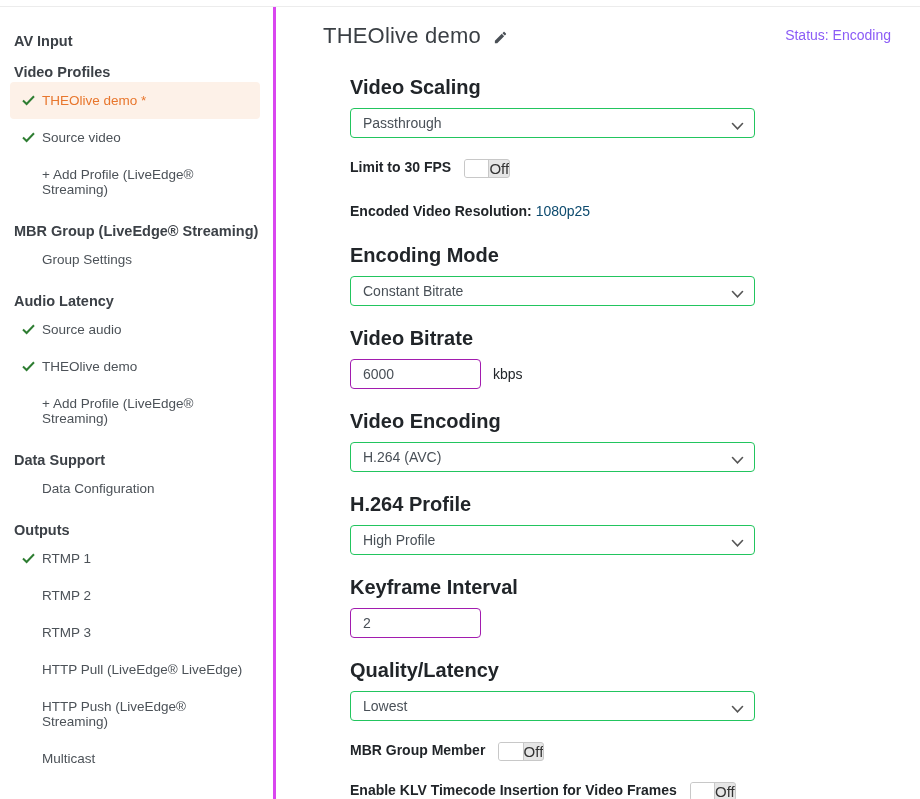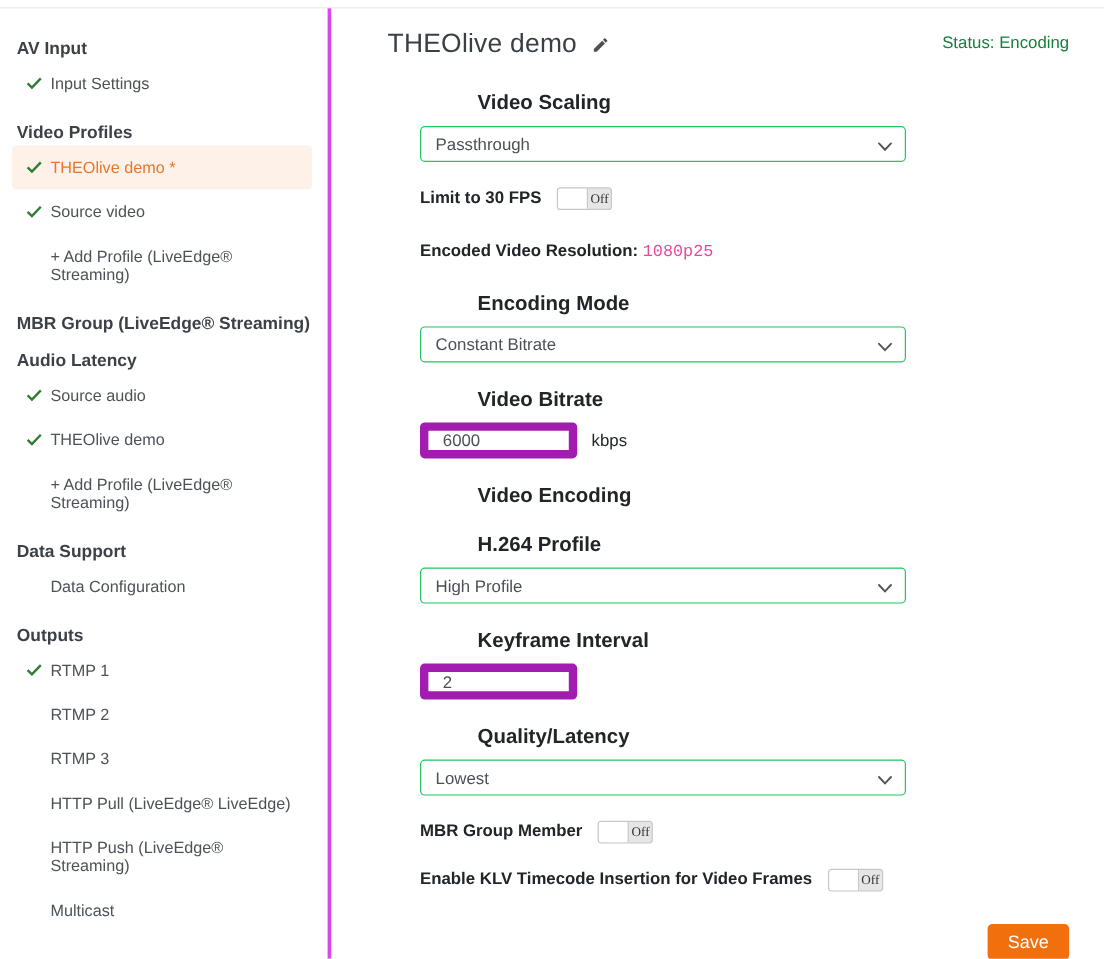--- a/index.html
+++ b/index.html
@@ -16,69 +16,61 @@
   .sb-item .ico { width:20px; flex:0 0 20px; display:flex; align-items:center; }
   .sb-item.active { background:#fdf1e8; color:#e8762d; }
   .check-svg { display:block; }
 
   
   .main { flex:1; padding:16px 29px 0 47px; }
   .main-header { display:flex; align-items:flex-start; }
   .title-wrap { display:flex; align-items:center; gap:12px; }
   h1 { font-size:22px; font-weight:400; color:#3a3f44; letter-spacing:0.2px; }
   .pencil { cursor:pointer; display:flex; align-items:center; margin-top:2px; }
-  .status { margin-left:auto; font-size:14px; color:#15803d; padding-top:4px; }
+  .status { margin-left:auto; font-size:14px; color:#8b5cf6; padding-top:4px; }
 
   .form { margin-left:27px; width:405px; margin-top:27px; }
   .fg { margin-bottom:21px; }
-  .fg > .lbl { display:block; font-weight:700; font-size:17px; color:#212529; margin-bottom:9px;margin-left:48px; }
+  .fg > .lbl { display:block; font-weight:700; font-size:20px; color:#212529; margin-bottom:9px; }
   .inline-lbl { font-weight:700; font-size:14px; color:#212529; }
 
   .select-wrap { position:relative; width:100%; }
   .select-wrap select { width:100%; height:30px; border:1px solid #22c55e; border-radius:4px;
     background:#fff; font-family:"Liberation Sans", sans-serif; font-size:14px; color:#495057;
     padding:0 28px 0 12px; -webkit-appearance:none; appearance:none; cursor:pointer; }
   .select-wrap .chev { position:absolute; right:11px; top:9px; pointer-events:none; display:block; }
 
-  .txt-input { height:30px; width:131px; border:7px solid #a21caf; border-radius:4px;
+  .txt-input { height:30px; width:131px; border:1px solid #a21caf; border-radius:4px;
     font-family:"Liberation Sans", sans-serif; font-size:14px; color:#495057; padding:0 12px; background:#fff; }
 
   .row { display:flex; align-items:center; gap:16px; }
   .unit { font-size:14px; color:#212529; margin-left:-4px; }
   .kf-select { width:258px; }
 
   .toggle-row { display:flex; align-items:flex-start; gap:13px; margin-bottom:21px; }
   .toggle { display:flex; width:46px; height:19px; border:1px solid #c8c8c8; border-radius:3px;
     overflow:hidden; cursor:pointer; background:#e6e6e6; }
   .toggle .knob { width:25px; background:#fff; border-right:1px solid #c8c8c8; }
-  .toggle .t-label { flex:1; font-size:11px; color:#333; display:flex; align-items:center; justify-content:center;font-family:Liberation Serif, serif; }
+  .toggle .t-label { flex:1; font-size:15px; color:#333; display:flex; align-items:center; justify-content:center; }
 
   .res-line { margin:25px 0 25px 0; font-size:14px; }
-  .res-line .val { font-weight:400; color:#ec4899;font-family:Liberation Mono, monospace; }
+  .res-line .val { font-weight:400; color:#0c4a6e; }
 
   .save-row { width:100%; display:flex; justify-content:flex-end; margin-top:27px; }
   .save-btn { background:#f26f0e; color:#fff; border:none; border-radius:4px;
     font-family:"Liberation Sans", sans-serif; font-size:15px; padding:6px 17px; height:30px; cursor:pointer; }
 </style>
 </head>
 <body>
 
 <div class="app">
 
   <nav class="sidebar">
 
     <div class="sb-header first">AV Input</div>
-    <div class="sb-item">
-      <span class="ico">
-          <svg class="check-svg" width="13" height="11" viewBox="0 0 13 11">
-            <path d="M1 5.5 L4.6 9 L12 1.3" fill="none" stroke="#2e7d32" stroke-width="2"></path>
-          </svg>
-        </span>
-      <span>Input Settings</span>
-    </div>
 
     <div class="sb-header">Video Profiles</div>
     <div class="sb-item active">
       <span class="ico">
           <svg class="check-svg" width="13" height="11" viewBox="0 0 13 11">
             <path d="M1 5.5 L4.6 9 L12 1.3" fill="none" stroke="#2e7d32" stroke-width="2"></path>
           </svg>
         </span>
       <span>THEOlive demo *</span>
     </div>
@@ -89,20 +81,24 @@
           </svg>
         </span>
       <span>Source video</span>
     </div>
     <div class="sb-item">
       <span class="ico"></span>
       <span>+ Add Profile (LiveEdge® Streaming)</span>
     </div>
 
     <div class="sb-header">MBR Group (LiveEdge® Streaming)</div>
+    <div class="sb-item">
+      <span class="ico"></span>
+      <span>Group Settings</span>
+    </div>
 
     <div class="sb-header">Audio Latency</div>
     <div class="sb-item">
       <span class="ico">
           <svg class="check-svg" width="13" height="11" viewBox="0 0 13 11">
             <path d="M1 5.5 L4.6 9 L12 1.3" fill="none" stroke="#2e7d32" stroke-width="2"></path>
           </svg>
         </span>
       <span>Source audio</span>
     </div>
@@ -212,20 +208,28 @@
       <div class="fg">
         <span class="lbl">Video Bitrate</span>
         <div class="row">
           <input class="txt-input" type="text" value="6000" style="">
           <span class="unit">kbps</span>
         </div>
       </div>
 
       <div class="fg">
         <span class="lbl">Video Encoding</span>
+        <div class="select-wrap">
+          <select>
+            <option>H.264 (AVC)</option>
+          </select>
+          <span class="chev"><svg width="13" height="9" viewBox="0 0 13 9">
+                <path d="M1.5 1.5 L6.5 6.8 L11.5 1.5" fill="none" stroke="#555" stroke-width="1.6" stroke-linecap="round"></path>
+              </svg></span>
+        </div>
       </div>
 
       <div class="fg">
         <span class="lbl">H.264 Profile</span>
         <div class="select-wrap">
           <select>
             <option>High Profile</option>
           </select>
           <span class="chev"><svg width="13" height="9" viewBox="0 0 13 9">
                 <path d="M1.5 1.5 L6.5 6.8 L11.5 1.5" fill="none" stroke="#555" stroke-width="1.6" stroke-linecap="round"></path>

